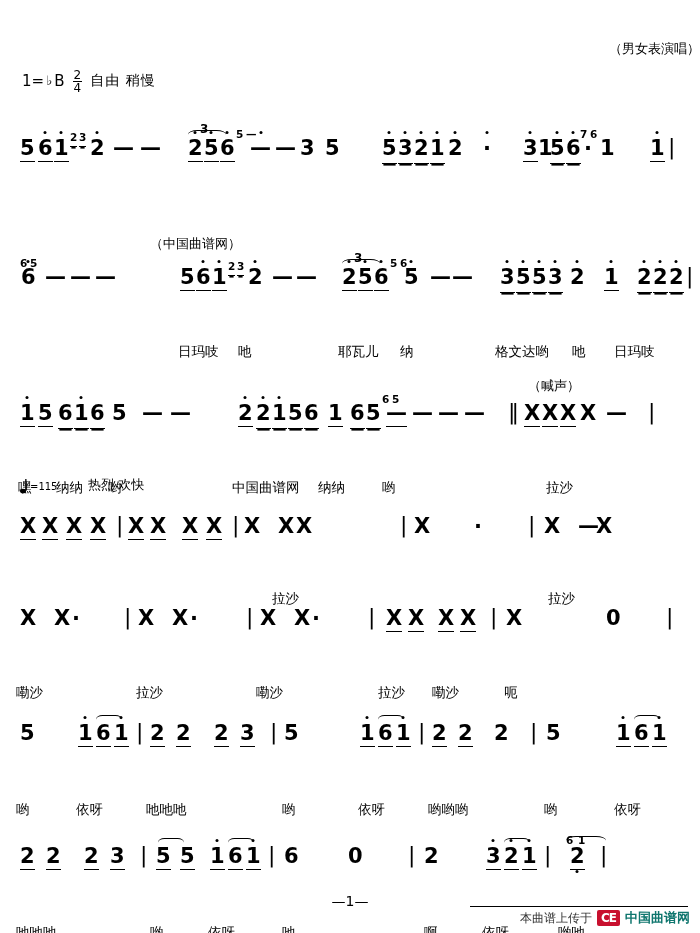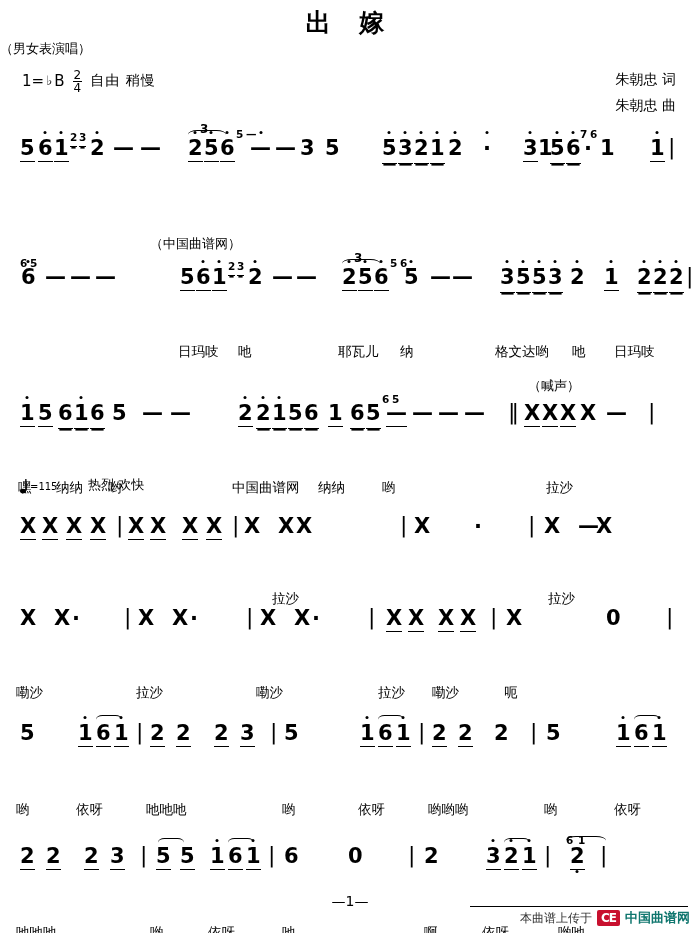--- a/index.html
+++ b/index.html
@@ -15,21 +15,21 @@
 
   
   .title{
     position:absolute;top:6px;left:0;width:700px;
     text-align:center;
     font-family:"DejaVu Sans", sans-serif;
     font-size:25px;font-weight:bold;letter-spacing:10px;
   }
   .subtitle{
     position:absolute;top:40px;left:0;width:700px;
-    text-align:left;
+    text-align:right;
     font-family:"DejaVu Sans", sans-serif;
     font-size:13px;
   }
   .keysig{
     position:absolute;left:22px;top:68px;
     font-family:"DejaVu Sans", sans-serif;
     font-size:15px;
     display:flex;align-items:center;gap:2px;
   }
   .keysig .flat{font-size:13px;vertical-align:super;}
@@ -84,38 +84,33 @@
   .footer{position:absolute;right:10px;bottom:6px;display:flex;align-items:center;gap:5px;font-family:"DejaVu Sans", sans-serif;font-size:12px;color:#333;}
   .footer .logo{background:#c8102e;color:#fff;font-weight:bold;font-size:12px;padding:1px 4px;border-radius:2px;letter-spacing:-1px;}
   .footer .site{color:#0f766e;font-weight:bold;font-size:13px;}
   .hrule{position:absolute;left:470px;bottom:26px;width:218px;border-top:1px solid #000;}
 </style>
 </head>
 <body>
 
 <div class="page">
 
-  <div class="title">出 嫁</div>
   <div class="subtitle">（男女表演唱）</div>
 
   <div class="keysig">
     <span>1=</span>
       <span class="flat">♭</span>
       <span>B</span>
     <span class="frac">
       <span class="num">2</span>
       <span class="den">4</span>
     </span>
     <span class="tempotext">自由 稍慢</span>
   </div>
 
-  <div class="credits">
-    <div>朱朝忠 词</div>
-    <div>朱朝忠 曲</div>
-  </div>
 
   <div class="row" style="top:130px;">
     <div class="notes">
       <span class="n u1" style="left:20px;top:6px;">5</span>
       <span class="n u1 dotup" style="left:38px;top:6px;">6</span>
       <span class="n u1 dotup" style="left:54px;top:6px;">1</span>
       <span class="n tiny u2" style="left:70px;top:1px;">2</span>
       <span class="n tiny u2" style="left:79px;top:1px;">3</span>
       <span class="n dotup" style="left:90px;top:6px;">2</span>
       <span class="n" style="left:113px;top:6px;">—</span>

